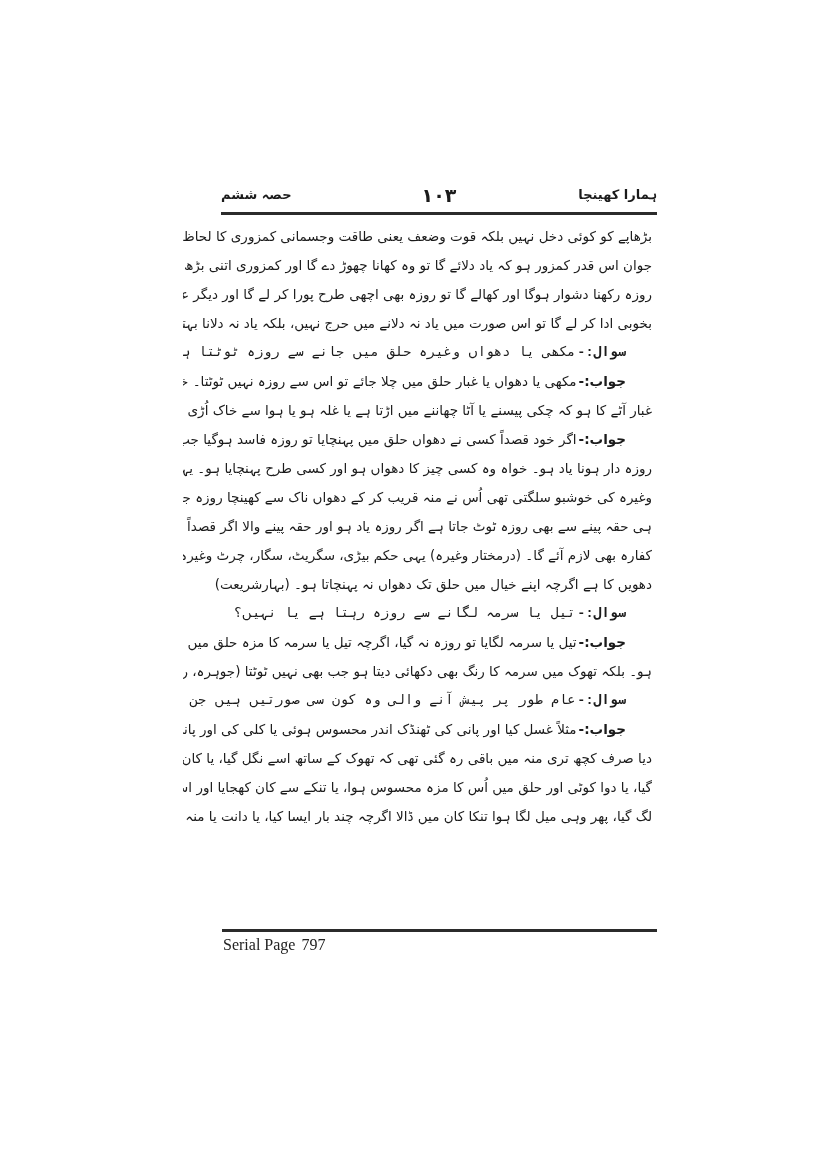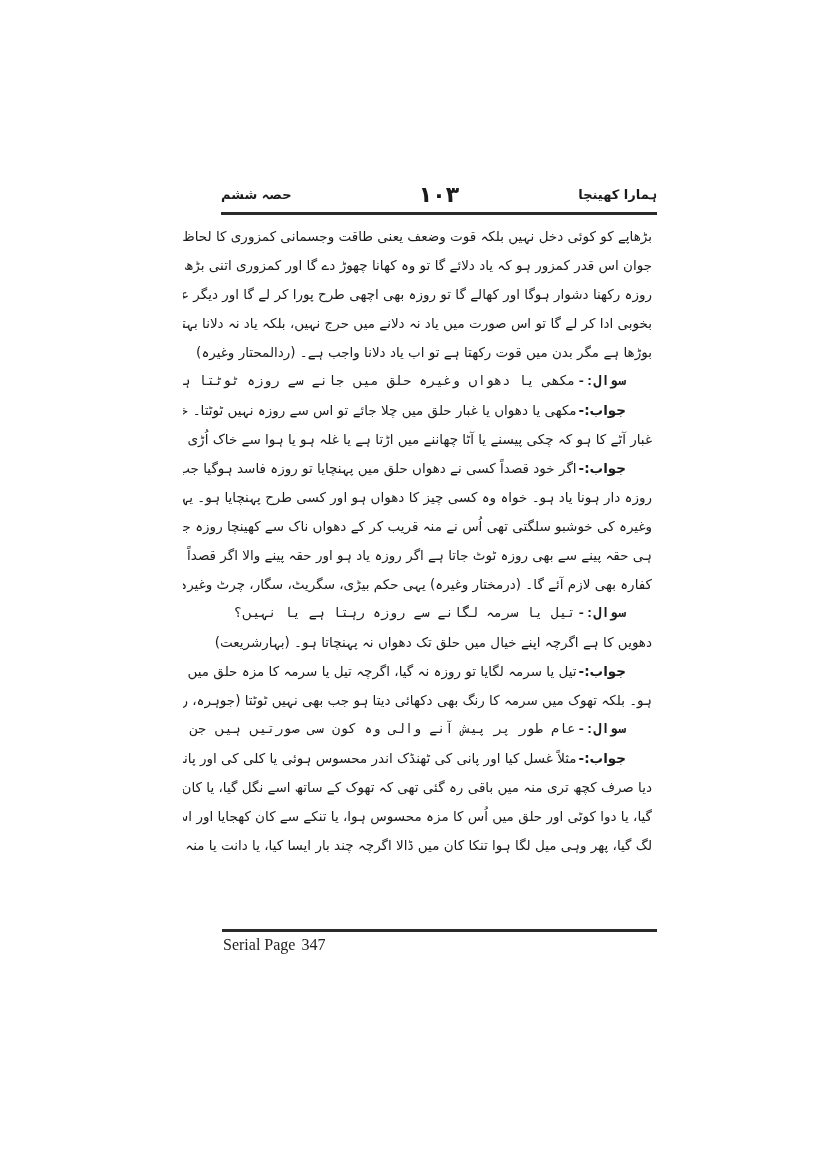--- a/index.html
+++ b/index.html
@@ -14,21 +14,21 @@
   
   .header-row{
     position:absolute;left:221px;top:178px;width:436px;height:32px;
     display:flex;flex-direction:row;align-items:flex-end;
     justify-content:space-between;direction:rtl;
   }
   .header-title{
     font-size:13px;font-weight:bold;line-height:30px;white-space:nowrap;
   }
   .header-pagenum{
-    font-size:22px;font-weight:bold;line-height:30px;
+    font-size:19px;font-weight:bold;line-height:30px;
     position:absolute;left:50%;transform:translateX(-50%);bottom:0;
   }
   .header-rule{
     position:absolute;left:221px;top:212px;width:436px;height:3px;
     background:#2b2b2b;border:none;
   }
 
   
   .text-block{
     position:absolute;left:183px;top:222px;width:469px;
@@ -67,38 +67,37 @@
     <span class="header-pagenum">۱۰۳</span>
     <span class="header-title">حصہ ششم</span>
   </div>
   <div class="header-rule"></div>
 
   <div class="text-block" id="text-block">
       <div class="line full"><span>بڑھاپے کو کوئی دخل نہیں بلکہ قوت وضعف یعنی طاقت وجسمانی کمزوری کا لحاظ ہے۔ لہٰذا اگر</span></div>
       <div class="line full"><span>جوان اس قدر کمزور ہو کہ یاد دلائے گا تو وہ کھانا چھوڑ دے گا اور کمزوری اتنی بڑھ جائے گی کہ</span></div>
       <div class="line full"><span>روزہ رکھنا دشوار ہوگا اور کھالے گا تو روزہ بھی اچھی طرح پورا کر لے گا اور دیگر عبادتیں بھی</span></div>
       <div class="line full"><span>بخوبی ادا کر لے گا تو اس صورت میں یاد نہ دلانے میں حرج نہیں، بلکہ یاد نہ دلانا بہتر ہے اور</span></div>
-      <div class="line end"><span>بوڑھا ہے مگر بدن میں قوت رکھتا ہے تو اب یاد دلانا واجب ہے۔ (ردالمحتار وغیرہ)</span></div>
       <div class="line question"><span class="qlabel">سوال</span><span class="qsep">:-</span><span>مکھی یا دھواں وغیرہ حلق میں جانے سے روزہ ٹوٹتا ہے یا نہیں؟</span></div>
       <div class="line answer"><span class="qlabel">جواب</span><span class="qsep">:-</span><span>مکھی یا دھواں یا غبار حلق میں چلا جائے تو اس سے روزہ نہیں ٹوٹتا۔ خواہ وہ</span></div>
       <div class="line end"><span>غبار آٹے کا ہو کہ چکی پیسنے یا آٹا چھاننے میں اڑتا ہے یا غلہ ہو یا ہوا سے خاک اُڑی ہو وغیرہ)</span></div>
       <div class="line answer"><span class="qlabel">جواب</span><span class="qsep">:-</span><span>اگر خود قصداً کسی نے دھواں حلق میں پہنچایا تو روزہ فاسد ہوگیا جب کہ</span></div>
       <div class="line full"><span>روزہ دار ہونا یاد ہو۔ خواہ وہ کسی چیز کا دھواں ہو اور کسی طرح پہنچایا ہو۔ یہاں تک کہ اگربتی</span></div>
       <div class="line full"><span>وغیرہ کی خوشبو سلگتی تھی اُس نے منہ قریب کر کے دھواں ناک سے کھینچا روزہ جاتا رہا۔ یوں</span></div>
       <div class="line full"><span>ہی حقہ پینے سے بھی روزہ ٹوٹ جاتا ہے اگر روزہ یاد ہو اور حقہ پینے والا اگر قصداً پیئے گا تو</span></div>
       <div class="line full"><span>کفارہ بھی لازم آئے گا۔ (درمختار وغیرہ) یہی حکم بیڑی، سگریٹ، سگار، چرٹ وغیرہ کے</span></div>
+      <div class="line end"><span>دھویں کا ہے اگرچہ اپنے خیال میں حلق تک دھواں نہ پہنچاتا ہو۔ (بہارشریعت)</span></div>
       <div class="line question"><span class="qlabel">سوال</span><span class="qsep">:-</span><span>تیل یا سرمہ لگانے سے روزہ رہتا ہے یا نہیں؟</span></div>
-      <div class="line end"><span>دھویں کا ہے اگرچہ اپنے خیال میں حلق تک دھواں نہ پہنچاتا ہو۔ (بہارشریعت)</span></div>
       <div class="line answer"><span class="qlabel">جواب</span><span class="qsep">:-</span><span>تیل یا سرمہ لگایا تو روزہ نہ گیا، اگرچہ تیل یا سرمہ کا مزہ حلق میں محسوس ہوتا</span></div>
       <div class="line end"><span>ہو۔ بلکہ تھوک میں سرمہ کا رنگ بھی دکھائی دیتا ہو جب بھی نہیں ٹوٹتا (جوہرہ، ردالمحتار)</span></div>
       <div class="line question"><span class="qlabel">سوال</span><span class="qsep">:-</span><span>عام طور پر پیش آنے والی وہ کون سی صورتیں ہیں جن سے آدمی کا روزہ نہیں ٹوٹتا؟</span></div>
       <div class="line answer"><span class="qlabel">جواب</span><span class="qsep">:-</span><span>مثلاً غسل کیا اور پانی کی ٹھنڈک اندر محسوس ہوئی یا کلی کی اور پانی بالکل پھینک</span></div>
       <div class="line full"><span>دیا صرف کچھ تری منہ میں باقی رہ گئی تھی کہ تھوک کے ساتھ اسے نگل گیا، یا کان میں پانی چلا</span></div>
       <div class="line full"><span>گیا، یا دوا کوٹی اور حلق میں اُس کا مزہ محسوس ہوا، یا تنکے سے کان کھجایا اور اس پر کان کا میل</span></div>
       <div class="line full"><span>لگ گیا، پھر وہی میل لگا ہوا تنکا کان میں ڈالا اگرچہ چند بار ایسا کیا، یا دانت یا منہ میں خفیف</span></div>
     </div>
 
   <div class="footer-rule"></div>
   <div class="footer-serial">
-    <span>Serial Page</span><span class="num">347</span>
+    <span>Serial Page</span><span class="num">797</span>
   </div>
 
 </div>
 
 </body></html>

